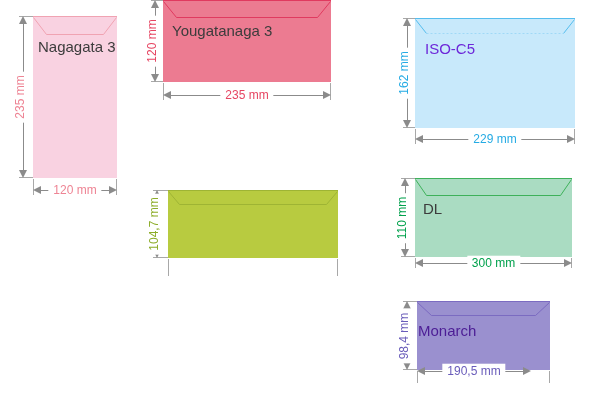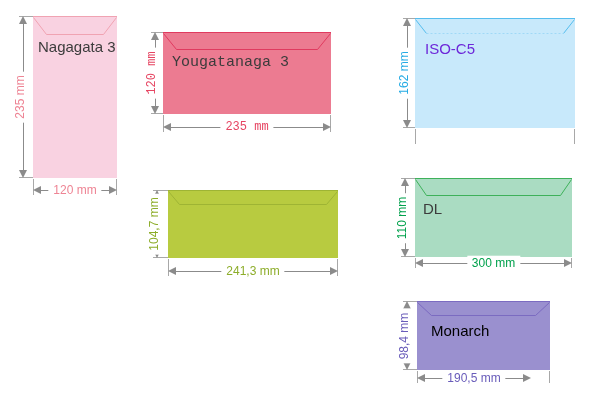--- a/index.html
+++ b/index.html
@@ -63,21 +63,21 @@
       <div class="line"></div>
       <div class="arr arr-right"></div>
       <div class="hlabel" style="color: rgb(238, 132, 148);">120 mm</div>
     </div>
     <div class="wit" style="left:-14px;top:0;width:14px;height:1px;"></div>
     <div class="wit" style="left:-14px;top:161px;width:14px;height:1px;"></div>
     <div class="wit" style="left:0;top:163px;width:1px;height:16px;"></div>
     <div class="wit" style="left:83px;top:163px;width:1px;height:16px;"></div>
   </div>
 
-  <div class="env-group" style="left:163px;top:32px;width:168px;height:82px;font-family:Liberation Mono, monospace;">
+  <div class="env-group" style="left:163px;top:0;width:168px;height:82px;">
     <div class="envelope" style="background-color: rgb(236, 123, 145); border-top-color: rgb(224, 58, 95);">
       <svg class="flap" width="168" height="18" viewBox="0 0 168 18">
         <polyline points="0.5,0.5 13.5,16.5 154.5,16.5 167.5,0.5" fill="none" stroke-width="1" stroke="#e03a5f"></polyline>
       </svg>
       <div class="env-title" style="left: 9px; top: 22px; color: rgb(60, 60, 60);">Yougatanaga 3</div>
     </div>
     <div class="vdim" style="left:-12px;top:0;height:82px;">
       <div class="arr arr-up"></div>
       <div class="line"></div>
       <div class="arr arr-down"></div>
@@ -103,43 +103,43 @@
         <line x1="11.5" y1="14.5" x2="148.5" y2="14.5" stroke-width="1" stroke-dasharray="2 2" stroke="#a0d9f6"></line>
       </svg>
       <div class="env-title" style="left: 10px; top: 22px; color: #6d28d9;">ISO-C5</div>
     </div>
     <div class="vdim" style="left:-12px;top:0;height:110px;">
       <div class="arr arr-up"></div>
       <div class="line"></div>
       <div class="arr arr-down"></div>
       <div class="vlabel" style="color: rgb(37, 171, 228);">162 mm</div>
     </div>
+    <div class="hdim" style="left:0;top:117px;width:160px;">
+      <div class="arr arr-left"></div>
+      <div class="line"></div>
+      <div class="arr arr-right"></div>
+      <div class="hlabel" style="color: rgb(37, 171, 228);">229 mm</div>
+    </div>
     <div class="wit" style="left:-12px;top:0;width:12px;height:1px;"></div>
     <div class="wit" style="left:-12px;top:109px;width:12px;height:1px;"></div>
     <div class="wit" style="left:0;top:111px;width:1px;height:15px;"></div>
     <div class="wit" style="left:159px;top:111px;width:1px;height:15px;"></div>
   </div>
 
   <div class="env-group" style="left:168px;top:190px;width:170px;height:68px;">
     <div class="envelope" style="background-color: rgb(184, 203, 64); border-top-color: rgb(158, 180, 52);">
       <svg class="flap" width="170" height="15" viewBox="0 0 170 15">
         <polyline points="0.5,0.5 11.5,13.5 158.5,13.5 169.5,0.5" fill="none" stroke-width="1" stroke="#9eb434"></polyline>
       </svg>
     </div>
     <div class="vdim" style="left:-15px;top:0;height:68px;">
       <div class="arr arr-up"></div>
       <div class="line"></div>
       <div class="arr arr-down"></div>
       <div class="vlabel" style="color: rgb(141, 173, 42);">104,7 mm</div>
-    </div>
-    <div class="hdim" style="left:0;top:77px;width:170px;">
-      <div class="arr arr-left"></div>
-      <div class="line"></div>
-      <div class="arr arr-right"></div>
-      <div class="hlabel" style="color: rgb(141, 173, 42);">241,3 mm</div>
     </div>
     <div class="wit" style="left:-15px;top:0;width:15px;height:1px;"></div>
     <div class="wit" style="left:-15px;top:67px;width:15px;height:1px;"></div>
     <div class="wit" style="left:0;top:69px;width:1px;height:17px;"></div>
     <div class="wit" style="left:169px;top:69px;width:1px;height:17px;"></div>
   </div>
 
   <div class="env-group" style="left:415px;top:178px;width:157px;height:79px;">
     <div class="envelope" style="background-color: rgb(170, 220, 194); border-top-color: rgb(62, 177, 90);">
       <svg class="flap" width="157" height="18" viewBox="0 0 157 18">
@@ -163,29 +163,29 @@
     <div class="wit" style="left:-14px;top:78px;width:14px;height:1px;"></div>
     <div class="wit" style="left:0;top:80px;width:1px;height:10px;"></div>
     <div class="wit" style="left:156px;top:80px;width:1px;height:10px;"></div>
   </div>
 
   <div class="env-group" style="left:417px;top:301px;width:133px;height:69px;">
     <div class="envelope" style="background-color: rgb(154, 144, 207); border-top-color: rgb(123, 107, 193);">
       <svg class="flap" width="133" height="15" viewBox="0 0 133 15">
         <polyline points="0.5,0.5 14.5,13.5 118.5,13.5 132.5,0.5" fill="none" stroke-width="1" stroke="#7b6bc1"></polyline>
       </svg>
-      <div class="env-title" style="left: 14px; top: 21px; color: #000000;">Monarch</div>
+      <div class="env-title" style="left: 1px; top: 21px; color: #4c1d95;">Monarch</div>
     </div>
     <div class="vdim" style="left:-14px;top:0;height:69px;">
       <div class="arr arr-up"></div>
       <div class="line"></div>
       <div class="arr arr-down"></div>
       <div class="vlabel" style="color: rgb(105, 92, 186);">98,4 mm</div>
     </div>
-    <div class="hdim" style="left:0;top:73px;width:114px;">
+    <div class="hdim" style="left:0;top:66px;width:114px;">
       <div class="arr arr-left"></div>
       <div class="line"></div>
       <div class="arr arr-right"></div>
       <div class="hlabel" style="color: rgb(105, 92, 186);">190,5 mm</div>
     </div>
     <div class="wit" style="left:-14px;top:0;width:14px;height:1px;"></div>
     <div class="wit" style="left:-14px;top:68px;width:14px;height:1px;"></div>
     <div class="wit" style="left:0;top:70px;width:1px;height:12px;"></div>
     <div class="wit" style="left:132px;top:70px;width:1px;height:12px;"></div>
   </div>

